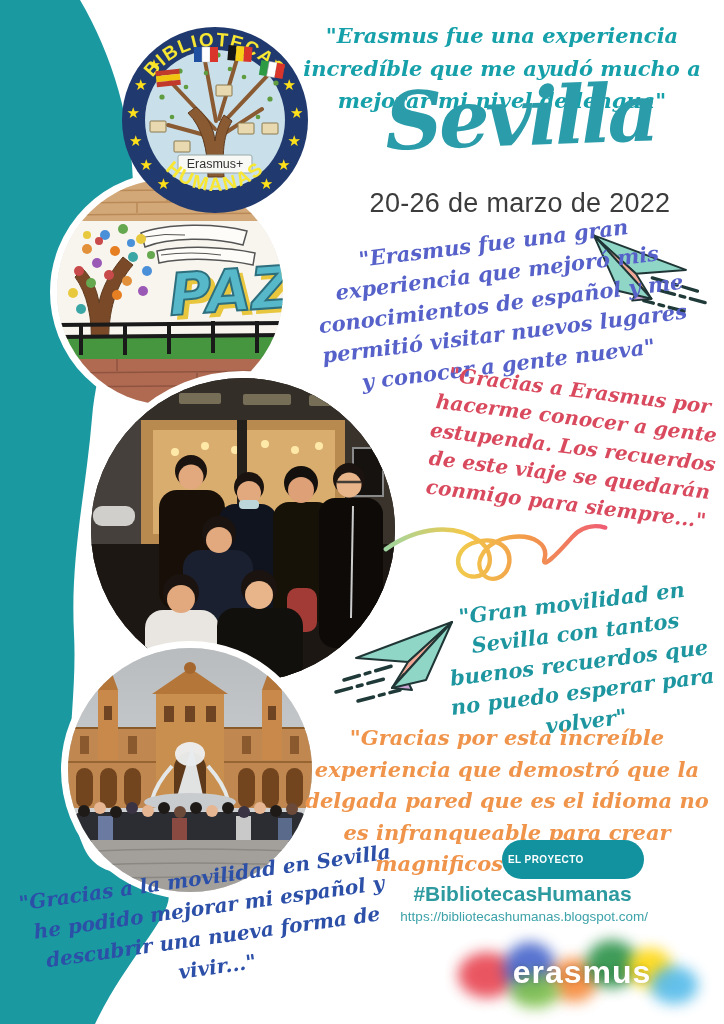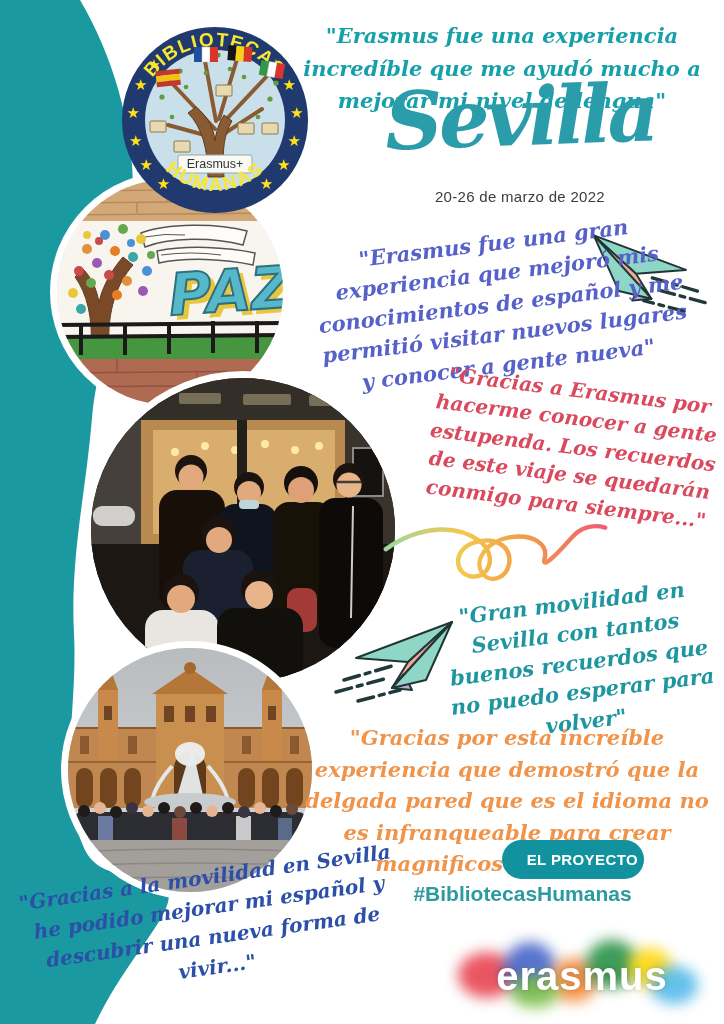--- a/index.html
+++ b/index.html
@@ -18,47 +18,47 @@
   #photo2{left:84px;top:371px;width:304px;height:304px;z-index:4;}
   #photo3{left:61px;top:641px;width:244px;height:244px;z-index:5;}
   
   #quote-top{left:284px;top:20px;width:436px;text-align:center;
     font-family:"DejaVu Serif",serif;font-style:italic;font-weight:bold;
     font-size:21px;line-height:1.55;z-index:6;}
   #title{left:340px;top:70px;width:360px;text-align:center;
     font-family:"DejaVu Serif",serif;font-style:italic;font-weight:bold;
     font-size:80px;letter-spacing:-4px;color:#2b9daa;transform:rotate(-2deg);z-index:6;}
   #date{left:340px;top:188px;width:360px;text-align:center;
-    font-size:15px;font-weight:500;letter-spacing:.3px;z-index:6;}
+    font-size:27px;font-weight:500;letter-spacing:.3px;z-index:6;}
   
   .quote{font-family:"DejaVu Serif",serif;font-style:italic;font-weight:bold;
     text-align:center;z-index:7;}
   #quote-blue  {left:308px;top:228px;width:386px;font-size:21px;line-height:1.45;transform:rotate(-7deg);}
   #quote-red   {left:420px;top:376px;width:306px;font-size:20px;line-height:1.42;transform:rotate(7deg);}
   #quote-teal  {left:434px;top:588px;width:290px;font-size:21px;line-height:1.42;transform:rotate(-7deg);}
   #quote-orange{left:292px;top:722px;width:430px;font-size:21px;line-height:1.5;}
   #quote-navy  {left:16px;top:862px;width:390px;font-size:20px;line-height:1.5;transform:rotate(-8deg);}
   
   #plane1{left:586px;top:220px;width:125px;height:96px;z-index:6;transform:scaleX(-1);}
   #plane2{left:330px;top:606px;width:130px;height:100px;z-index:6;}
   #squiggle{left:380px;top:515px;width:235px;height:80px;z-index:6;}
   
   #project-btn{left:502px;top:840px;width:142px;height:39px;border-radius:20px;
-    background:#12929e;color:#fff;font-size:15px;font-weight:bold;letter-spacing:.4px;
-    line-height:38px;text-align:right;z-index:7;cursor:pointer;border:none;}
+    background:#12929e;color:#fff;font-size:10px;font-weight:bold;letter-spacing:.4px;
+    line-height:38px;text-align:left;z-index:7;cursor:pointer;border:none;}
   #hashtag{left:400px;top:882px;width:245px;text-align:center;font-size:21px;
     font-weight:600;z-index:7;cursor:pointer;}
   #links{left:330px;top:908px;width:318px;text-align:right;font-size:13.5px;
     line-height:1.35;z-index:7;}
   #links div{cursor:pointer;}
   
   #erasmus-logo{left:452px;top:938px;width:260px;height:80px;z-index:7;}
   .splash{position:absolute;border-radius:50%;filter:blur(7px);opacity:.85;}
   #erasmus-text{position:absolute;left:0;top:16px;width:100%;text-align:center;
-    color:#fff;font-size:40px;font-weight:bold;letter-spacing:1px;
+    color:#fff;font-size:32px;font-weight:bold;letter-spacing:1px;
     text-shadow:0 0 5px rgba(0,0,0,.18);}
 </style>
 </head>
 <body>
 
 <div id="poster">
 
   <svg id="blob" class="abs" width="724" height="1024" viewBox="0 0 724 1024">
     <path d="M0,0 L80,0 C114,58 136,132 133,208 C130,292 98,348 92,418
              C86,492 70,556 74,634 C78,714 56,786 84,848
@@ -424,20 +424,21 @@
       <polygon points="122,16 26,52 78,56" fill="#8fd6c6"></polygon>
       <polygon points="122,16 78,56 62,82" fill="#f0a795"></polygon>
       <polygon points="62,82 74,68 82,84" fill="#c9a3d4"></polygon>
       <polygon points="122,16 62,82 96,74" fill="#8fd6c6"></polygon>
     </g>
   </svg>
 
   <button id="project-btn" class="abs">EL PROYECTO</button>
   <div id="hashtag" class="abs" style="color: rgb(45, 154, 160);">#BibliotecasHumanas</div>
   <div id="links" class="abs">
+    <div style="color: rgb(61, 162, 169);">https://bibliotecashumanas.blogspot.com/</div>
   </div>
 
   <div id="erasmus-logo" class="abs">
     <div class="splash" style="left:6px;top:14px;width:58px;height:46px;background:#e63946;"></div>
     <div class="splash" style="left:52px;top:4px;width:52px;height:52px;background:#3a5bc7;"></div>
     <div class="splash" style="left:98px;top:20px;width:48px;height:44px;background:#f4812d;"></div>
     <div class="splash" style="left:134px;top:2px;width:52px;height:48px;background:#1d8a3c;"></div>
     <div class="splash" style="left:176px;top:10px;width:44px;height:40px;background:#ffd500;"></div>
     <div class="splash" style="left:198px;top:28px;width:48px;height:38px;background:#49b6e8;"></div>
     <div class="splash" style="left:58px;top:36px;width:50px;height:34px;background:#7bc043;"></div>

